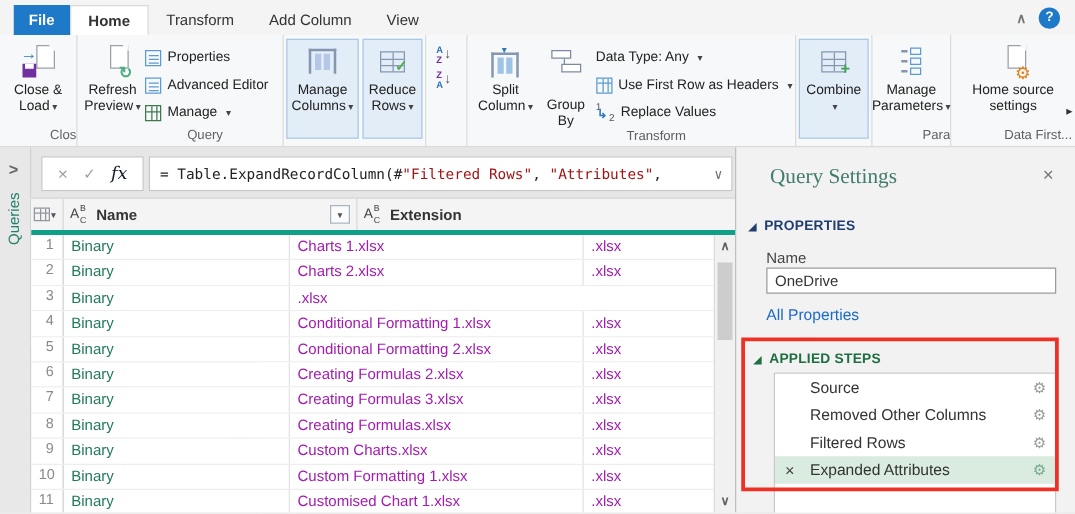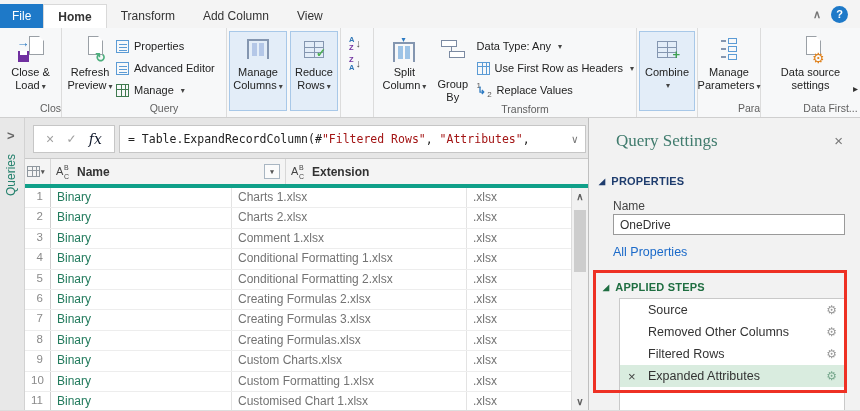--- a/index.html
+++ b/index.html
@@ -2,21 +2,21 @@
 <html style="--file-tab: #1e79c8; --help: #1e79c8; --accent-teal: #10a089; --queries-text: #23806c; --panel-title: #417c6e; --properties-header: #1f3d6e; --applied-header: #1f6e41; --link: #1b6ac9; --binary-text: #217a5c; --string-red: #a31515; --highlight-bg: #e3edf8; --highlight-border: #a8c8e8; --red-box: #ee3124; --step-selected-bg: #d9ecdf;"><head>
 <meta charset="utf-8">
 <style>
   * { margin:0; padding:0; box-sizing:border-box; }
   body { font-family:"Liberation Sans", sans-serif; background:#fff; }
   .app { position:relative; width:860px; height:411px; overflow:hidden; background:#fff; border-bottom:1px solid #ddd; }
 
   
   .tabbar { position:absolute; top:0; left:0; right:0; height:28px; background:#f4f4f4; display:flex; align-items:flex-end; }
   .tab { height:24px; padding:5px 14px; font-size:12px; color:#333; white-space:nowrap; cursor:default; }
-  .tab.file { background:var(--file-tab); color:#fff; font-weight:400; padding:5px 12px; }
+  .tab.file { background:var(--file-tab); color:#fff; margin-left:11px; font-weight:700; padding:5px 12px; }
   .tab.active { background:#fff; border:1px solid #d9d9d9; border-bottom:none; font-weight:700; }
   .tabbar-right { margin-left:auto; display:flex; align-items:center; gap:10px; padding-right:12px; align-self:center; }
   .collapse-ic { color:#777; font-size:11px; font-weight:700; }
   .help-btn { width:17px; height:17px; border-radius:50%; background:var(--help); color:#fff; font-size:11px; font-weight:700; display:flex; align-items:center; justify-content:center; }
 
   
   .ribbon { position:absolute; top:28px; left:0; right:0; height:90px; background:#f7f8f9; border-bottom:1px solid #cfcfcf; display:flex; }
   .rgroup { border-right:1px solid #dcdcdc; display:flex; flex-direction:column; }
   .rcontent { flex:1; display:flex; align-items:flex-start; padding:4px 2px 0; }
   .glabel { height:15px; font-size:10.5px; color:#5f5f5f; text-align:center; white-space:nowrap; overflow:hidden;padding-left:40px; }
@@ -94,21 +94,21 @@
   .hbox { height:15px; border:1px solid #a9b6c2; background:#fbfbfb; display:flex; align-items:center; justify-content:center; flex:none; }
   .hbox.expandbox { width:18px; } .hbox.filterbox { width:16px; }
   .expglyph { font-size:8px; font-weight:700; letter-spacing:-1px; color:#1a6e5e; border-bottom:1px solid #1a6e5e; line-height:1; padding-bottom:1px; }
   .abc { position:relative; width:16px; height:14px; flex:none; font-weight:400; }
   .abc .a { position:absolute; left:0; top:0; font-size:11px; color:#444; }
   .abc .b { position:absolute; left:8px; top:-1px; font-size:7px; color:#444; }
   .abc .c2 { position:absolute; left:8px; bottom:-1px; font-size:7px; color:#444; }
   .teal-bar { height:4px; background:var(--accent-teal); }
   .tbody { overflow:hidden; position:absolute; top:29px; left:0; right:17px; bottom:0; }
   .trow { display:flex; height:20.4px; border-bottom:1px solid #ededed; background:#fff; }
-  .c { border-right:1px solid #e3e3e3; padding:2px 6px; font-size:12px; color:#737373; white-space:nowrap; overflow:hidden; }
+  .c { border-right:1px solid #e3e3e3; padding:2px 6px; font-size:12px; color:#a21caf; white-space:nowrap; overflow:hidden; }
   .c.num { width:26px; color:#8a8a8a; text-align:right; padding-right:7px; border-right:1px solid #cfcfcf; font-size:11.5px; }
   .c.contentc { width:181px; color:var(--binary-text); }
   .c.namec { width:235px; } .c.extc { flex:1; border-right:none; }
   .vscroll { position:absolute; right:0; top:29px; bottom:0; width:17px; background:#f1f1f1; border-left:1px solid #dcdcdc; }
   .vscroll .up, .vscroll .down { position:absolute; left:0; right:0; text-align:center; color:#606060; font-size:10px; font-weight:700; }
   .vscroll .up { top:3px; } .vscroll .down { bottom:3px; }
   .vscroll .thumb { position:absolute; left:2px; right:2px; top:22px; height:62px; background:#cdcdcd; }
 
   
   .panel { position:absolute; left:588px; top:0; right:0; bottom:0; background:#f2f2f2; border-left:1px solid #bfbfbf; }
@@ -325,21 +325,21 @@
 
     <div class="rgroup g-datasrc" style="border-right:none;">
       <div class="rcontent" style="justify-content:center;">
         <div class="bigbtn" style="width:80px;">
           <span class="bicon">
               <span class="ic-wrap" style="width:22px;">
                 <span class="doc"></span>
                 <span class="ov-gear">⚙</span>
               </span>
             </span>
-          <span>Data source settings</span>
+          <span>Home source settings</span>
         </div>
       </div>
       <div class="glabel">Data First...</div>
     </div>
     <span class="more-arrow">▸</span>
   </div>
 
   <div class="content">
 
     <div class="qstrip">
@@ -402,21 +402,20 @@
           </div>
           <div class="trow">
             <div class="c num">2</div>
             <div class="c contentc">Binary</div>
             <div class="c namec">Charts 2.xlsx</div>
             <div class="c extc">.xlsx</div>
           </div>
           <div class="trow">
             <div class="c num">3</div>
             <div class="c contentc">Binary</div>
-            <div class="c namec">Comment 1.xlsx</div>
             <div class="c extc">.xlsx</div>
           </div>
           <div class="trow">
             <div class="c num">4</div>
             <div class="c contentc">Binary</div>
             <div class="c namec">Conditional Formatting 1.xlsx</div>
             <div class="c extc">.xlsx</div>
           </div>
           <div class="trow">
             <div class="c num">5</div>

